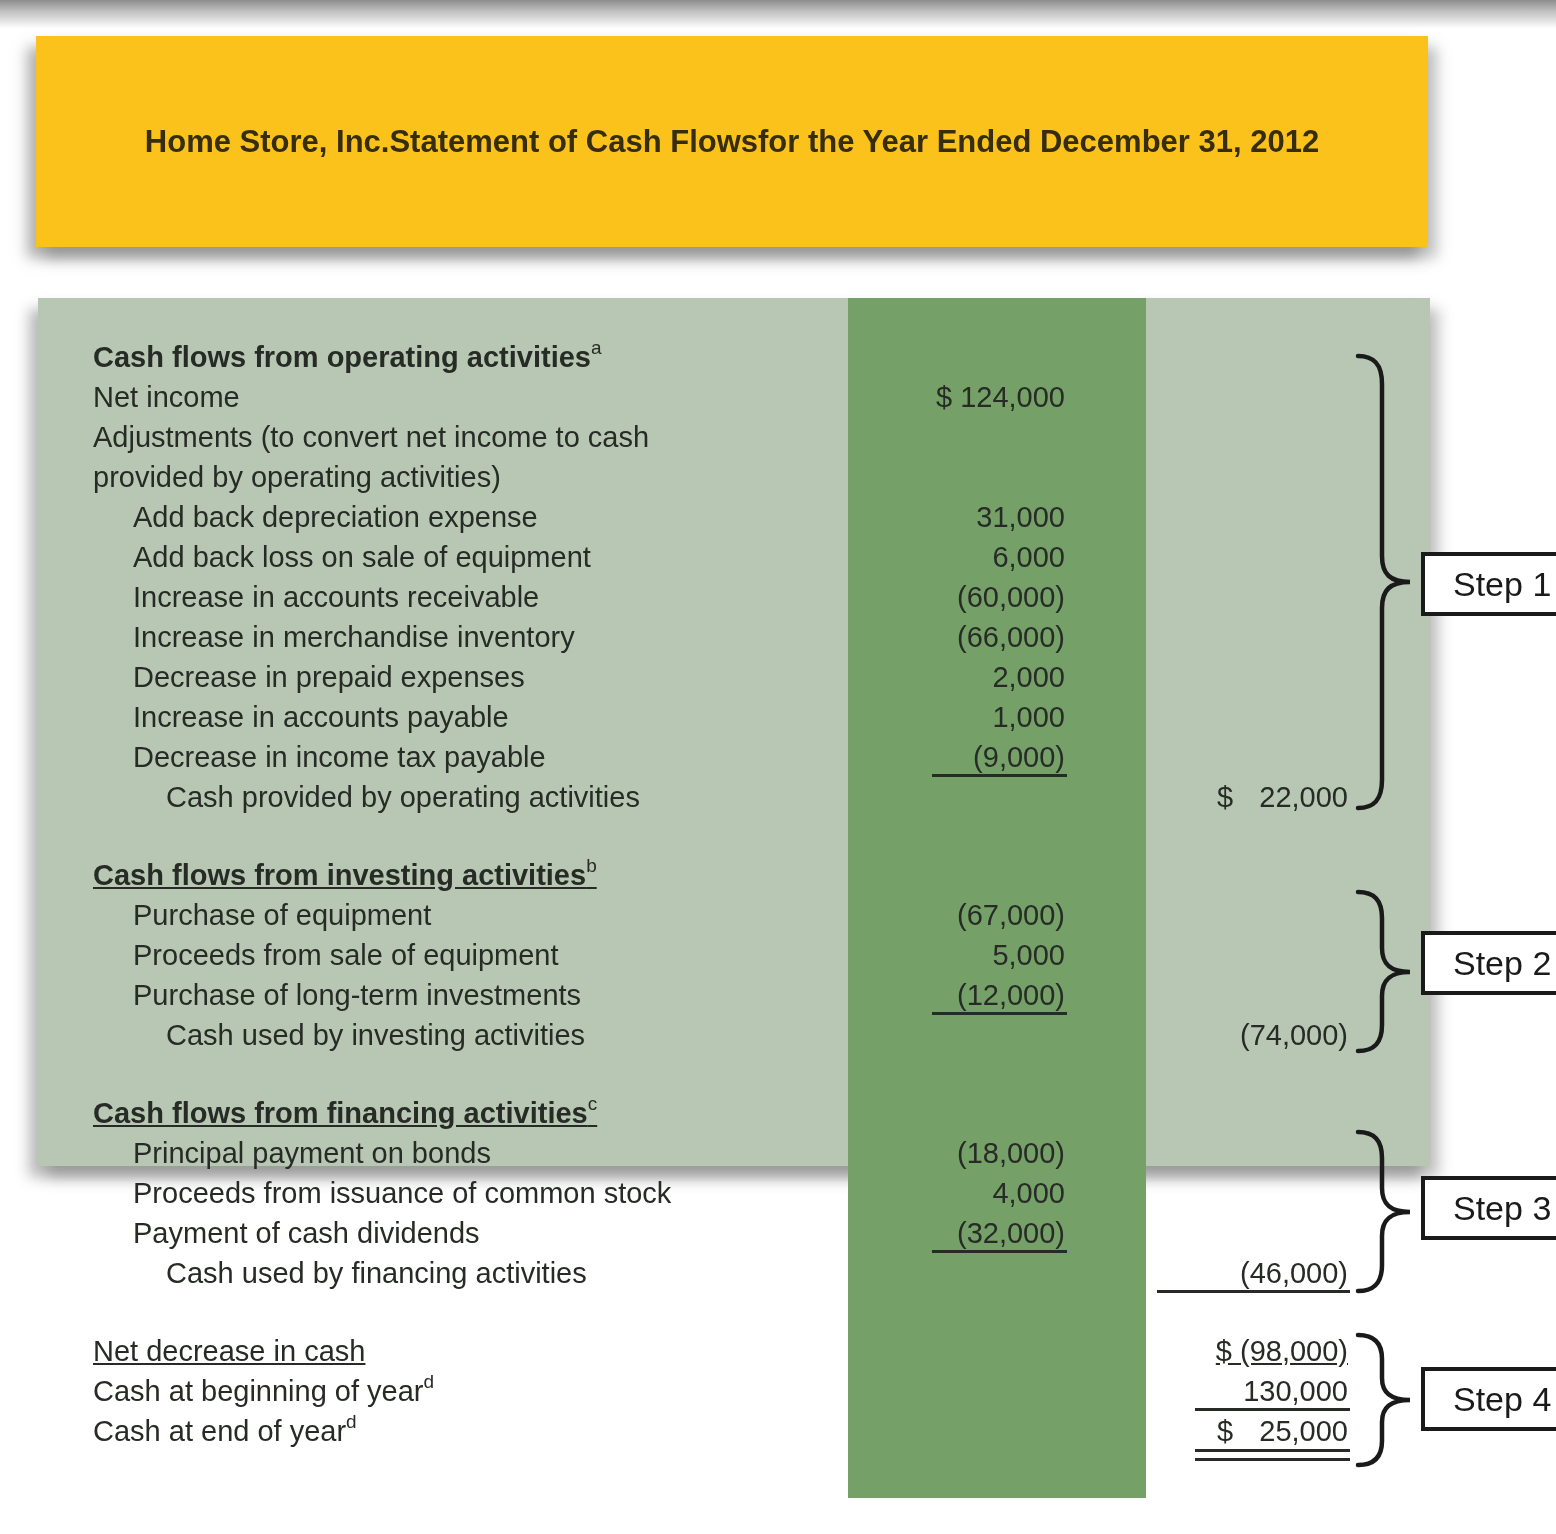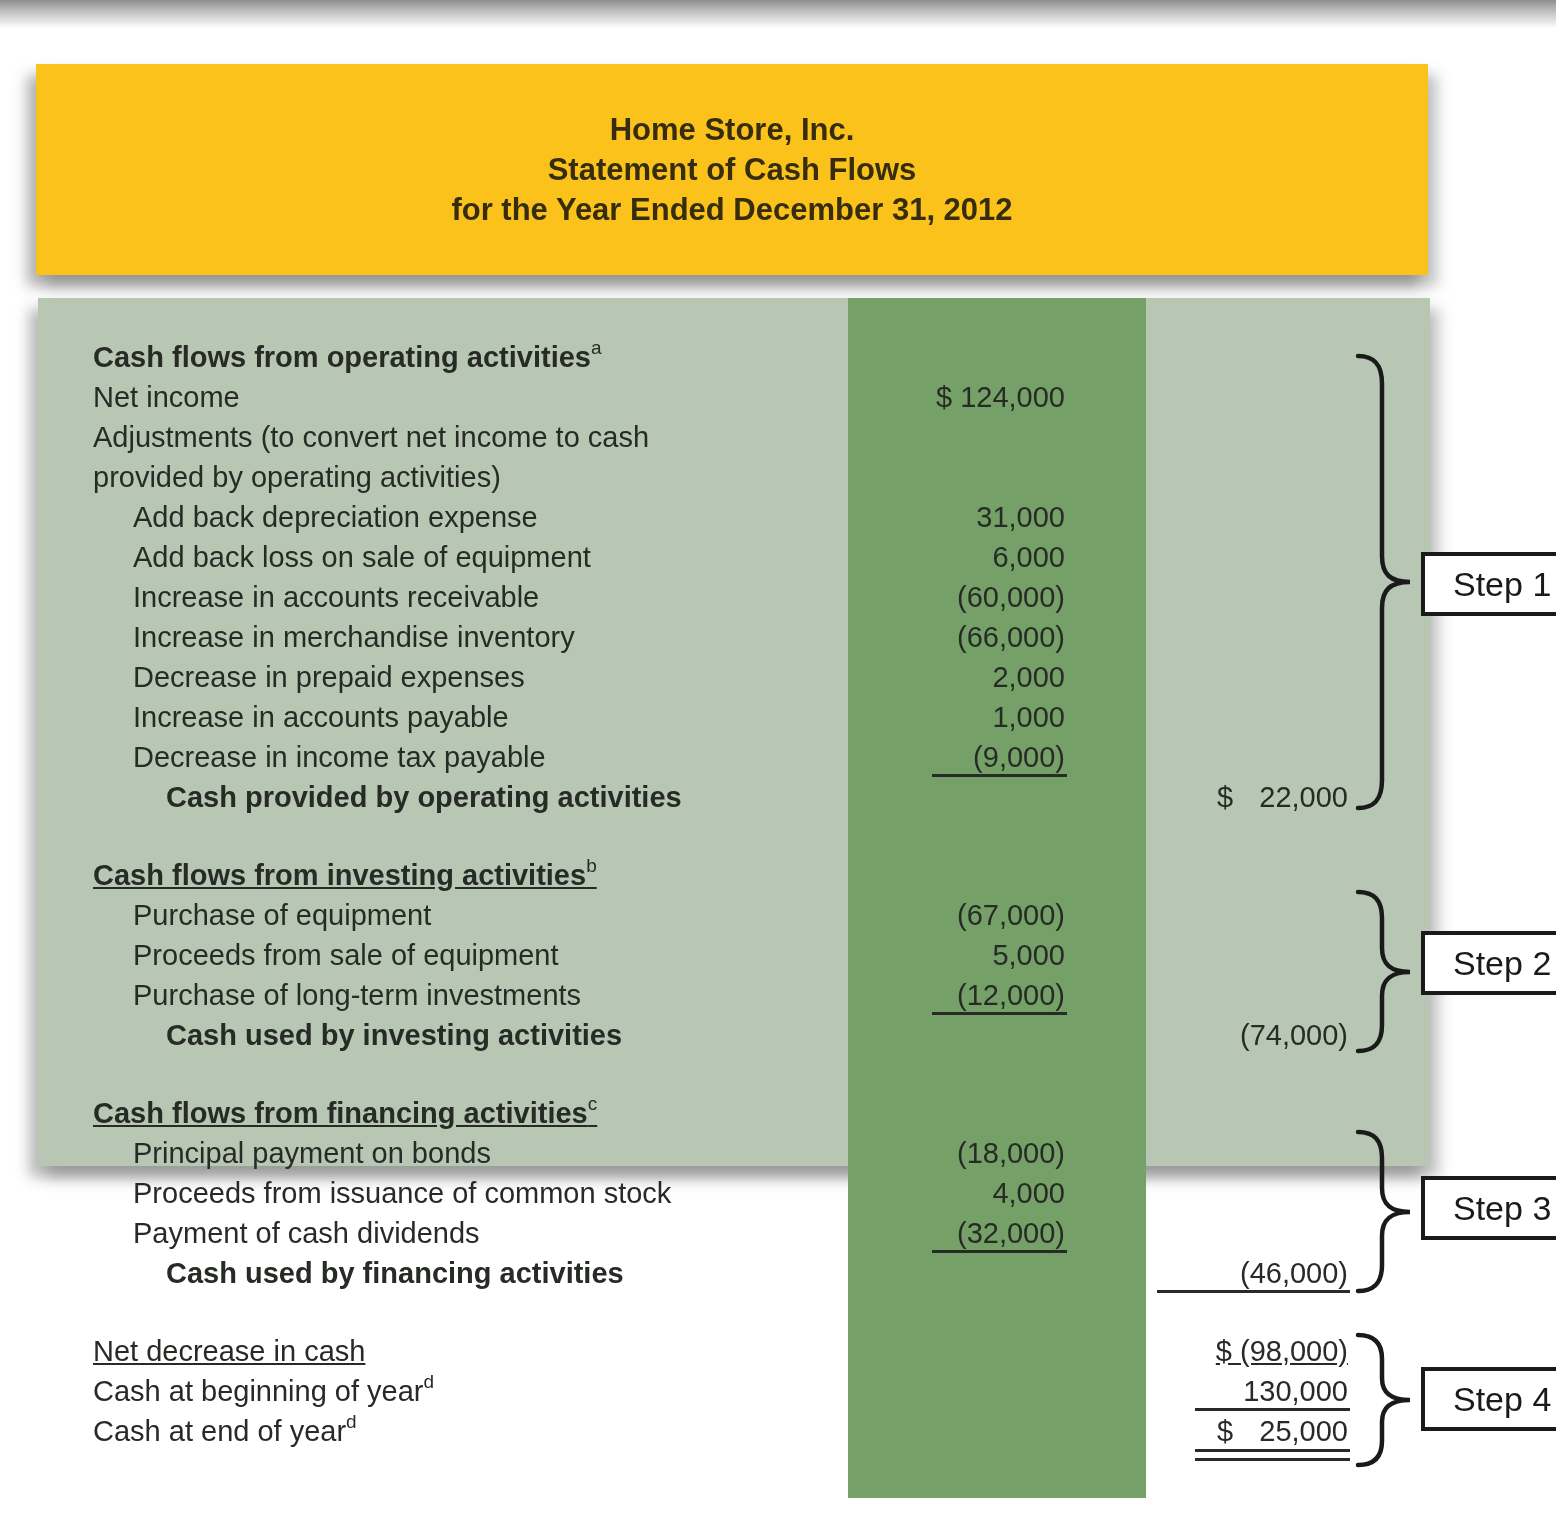--- a/index.html
+++ b/index.html
@@ -13,41 +13,41 @@
   }
   #top-shade{
     position:absolute;left:0;top:0;width:1556px;height:30px;
     background:linear-gradient(to bottom,#8d8d8d 0%,#bdbdbd 35%,#ffffff 95%);
   }
   
   #title-box{
     position:absolute;left:36px;top:36px;width:1392px;height:211px;
     background:#FCC21C;
     box-shadow:-9px 11px 13px rgba(104,104,104,.5), 9px 11px 13px rgba(104,104,104,.4);
-    display:flex;flex-direction:column;justify-content:center;align-items:center;
+    display:flex;justify-content:center;align-items:center;
     text-align:left;
     color:#352d0e;
-    font-weight:700;font-size:31px;line-height:40px;margin-top:28px;
+    font-weight:700;font-size:31px;line-height:40px;
   }
   
   #panel{
     position:absolute;left:38px;top:298px;width:1392px;height:868px;
     background:#B8C7B3;
     box-shadow:-9px 11px 13px rgba(104,104,104,.45), 9px 11px 13px rgba(104,104,104,.4);
   }
   #mid-band{
     position:absolute;left:810px;top:0;width:298px;height:1200px;
     background:#75A067;
   }
   #rows{position:absolute;left:0;top:39px;width:1392px;}
   .row{position:relative;display:flex;height:40px;align-items:center;font-size:29px;}
   .row.gap{margin-top:38px;text-decoration:underline;}
   .lbl{flex:1;padding-left:55px;white-space:nowrap;}
   .lbl.ind1{padding-left:95px;}
-  .lbl.ind2{padding-left:128px;font-weight:700;}
+  .lbl.ind2{padding-left:128px;font-weight:400;}
   .row.head .lbl{font-weight:700;}
   sup.fn{font-size:19px;font-weight:400;position:relative;top:-2px;vertical-align:super;line-height:0;}
   .mid{width:298px;text-align:right;padding-right:81px;box-sizing:border-box;white-space:nowrap;}
   .rgt{width:284px;text-align:right;padding-right:82px;box-sizing:border-box;white-space:nowrap;}
   .rgt.flexcur{display:flex;justify-content:space-between;padding-left:71px;text-align:right;}
   .rule{position:absolute;bottom:0;border-bottom:3px solid #272b26;}
   .rule-mid{left:894px;width:135px;}
   .rule-right{left:1119px;width:193px;}
   .rule-right-sm{left:1157px;width:155px;}
   .rule-double{position:absolute;left:1157px;width:155px;height:6px;bottom:-10px;

